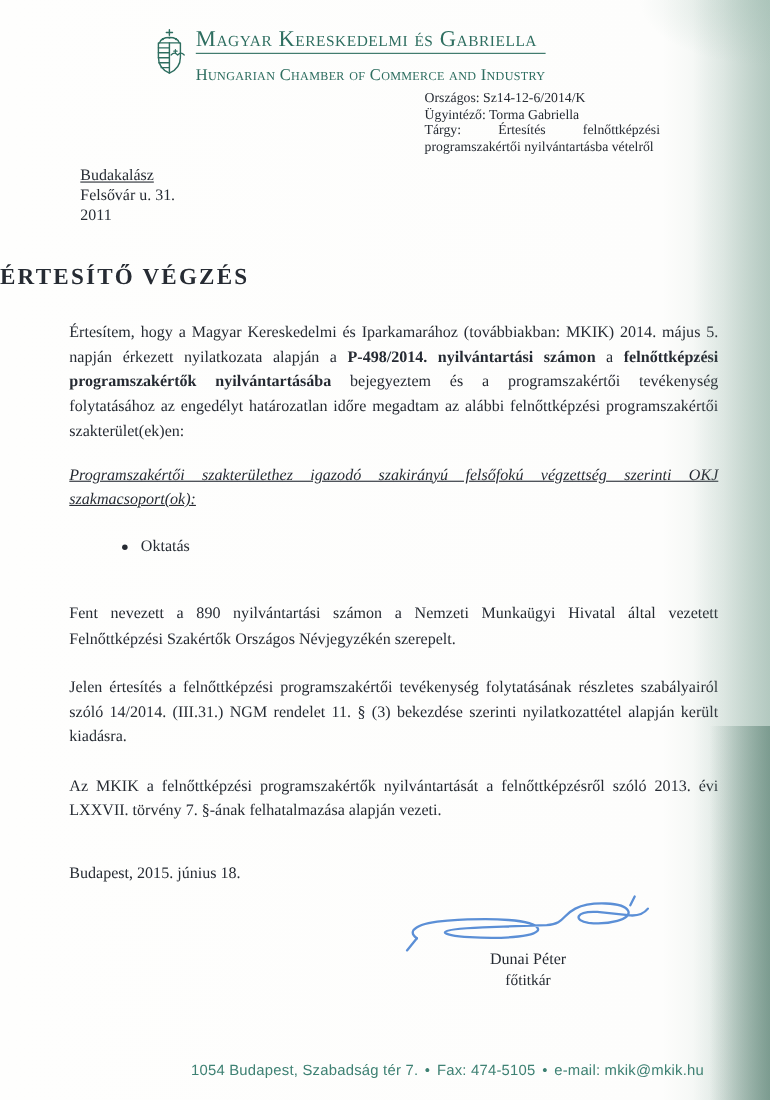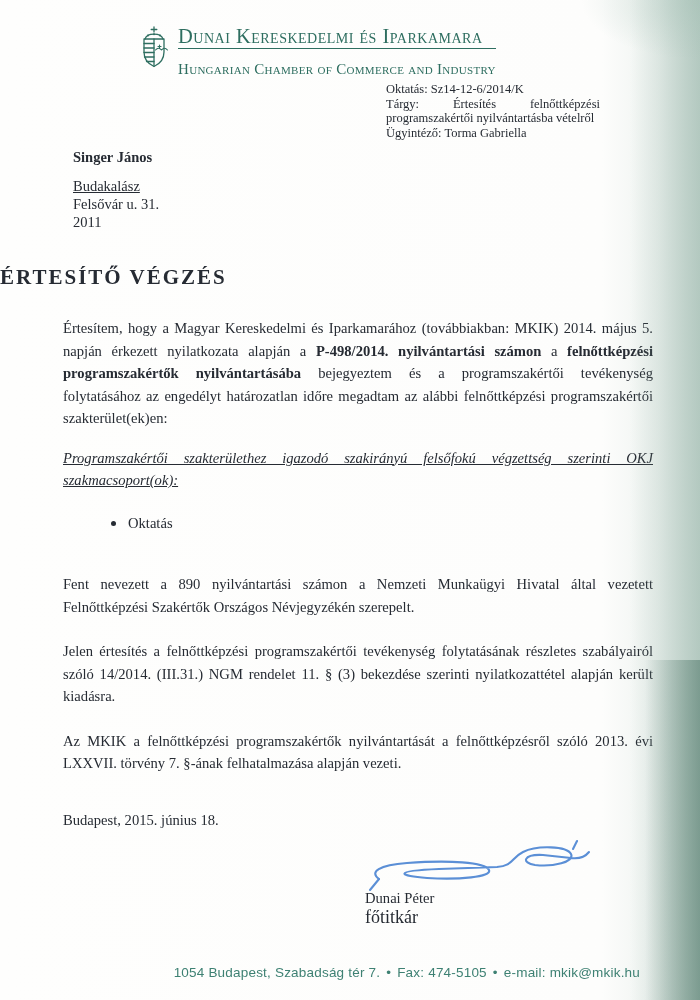--- a/index.html
+++ b/index.html
@@ -83,24 +83,24 @@
   .bullet-list li::before {
     content: ""; position: absolute; left: 0; top: 9px;
     width: 5px; height: 5px; border-radius: 50%; background: #262b33;
   }
   .p-registry { margin-top: 39px !important; }
   .p-rule { margin-top: 22px !important; }
   .p-law { margin-top: 22px !important; }
   .date-line { margin-top: 34px !important; text-align: right; }
 
   
-  .signature-block { width: 230px; margin: 8px 105px 0 auto; text-align: left; }
+  .signature-block { width: 230px; margin: 8px 105px 0 auto; text-align: center; }
   .signature-svg { display: block; margin: 0 auto -6px auto; }
   .signer-name { font-size: 14.6px; line-height: 19px; }
-  .signer-role { font-size: 18px; line-height: 19px; }
+  .signer-role { font-size: 14px; line-height: 19px; }
 
   
   .footer {
     position: absolute; left: 0; bottom: 20px; width: 640px;
     text-align: right;
     font-family: "Liberation Sans", sans-serif;
     font-size: 13.5px; letter-spacing: 0.2px;
     color: #3e8173;
   }
   .footer .sep { padding: 0 6px; }
@@ -119,33 +119,32 @@
         <circle cx="16" cy="8.3" r="1" fill="#2e6e60" stroke="none"></circle>
         <circle cx="22" cy="9.6" r="1" fill="#2e6e60" stroke="none"></circle>
         <path d="M6 13 h20 v13 q0 10 -10 14.5 q-10 -4.5 -10 -14.5 z"></path>
         <path d="M16 13 v27.3"></path>
         <path d="M6 17.5 h10 M6 22 h10 M6 26.5 h10 M6.5 31 h9.5 M8.5 35.5 h7.5"></path>
         <path d="M17.5 24 q3 -3.5 6 0 q3 -3.5 6 0" stroke-width="1.1"></path>
         <path d="M21.5 22.5 v-3.5 M20 20.5 h3" stroke-width="1.1"></path>
       </svg>
     </div>
     <div class="org-names">
-      <div class="org-hu">Dunai Kereskedelmi és Iparkamara</div>
+      <div class="org-hu">Magyar Kereskedelmi és Gabriella</div>
       <div class="org-en">Hungarian Chamber of Commerce and Industry</div>
     </div>
   </div>
 
   <div class="meta">
-    <div class="meta-row"><span>Oktatás:</span> <span>Sz14-12-6/2014/K</span></div>
+    <div class="meta-row"><span>Országos:</span> <span>Sz14-12-6/2014/K</span></div>
+    <div class="meta-row"><span>Ügyintéző:</span> <span>Torma Gabriella</span></div>
     <div class="meta-row meta-subject"><span>Tárgy:</span> <span>Értesítés felnőttképzési programszakértői nyilvántartásba vételről</span></div>
-    <div class="meta-row"><span>Ügyintéző:</span> <span>Torma Gabriella</span></div>
   </div>
 
   <div class="recipient">
-    <div class="name">Singer János</div>
     <div class="city">Budakalász</div>
     <div class="street">Felsővár u. 31.</div>
     <div class="postal">2011</div>
   </div>
 
   <div class="doc-title">ÉRTESÍTŐ VÉGZÉS</div>
 
   <div class="content">
     <p class="p-intro"><span>Értesítem, hogy a Magyar Kereskedelmi és Iparkamarához (továbbiakban: MKIK) 2014. május 5. napján érkezett nyilatkozata alapján a </span><b>P-498/2014. nyilvántartási számon</b><span> a </span><b>felnőttképzési programszakértők nyilvántartásába</b><span> bejegyeztem és a programszakértői tevékenység folytatásához az engedélyt határozatlan időre megadtam az alábbi felnőttképzési programszakértői szakterület(ek)en:</span></p>
 

